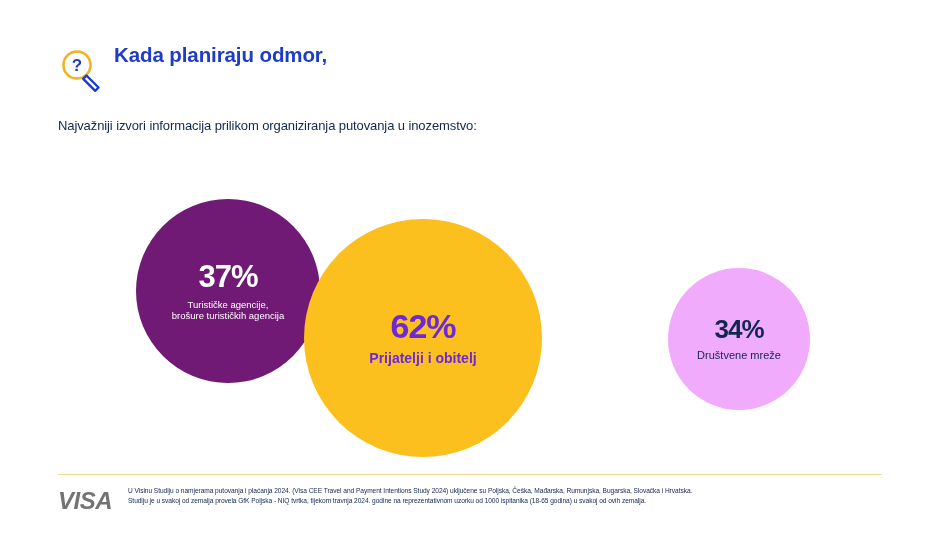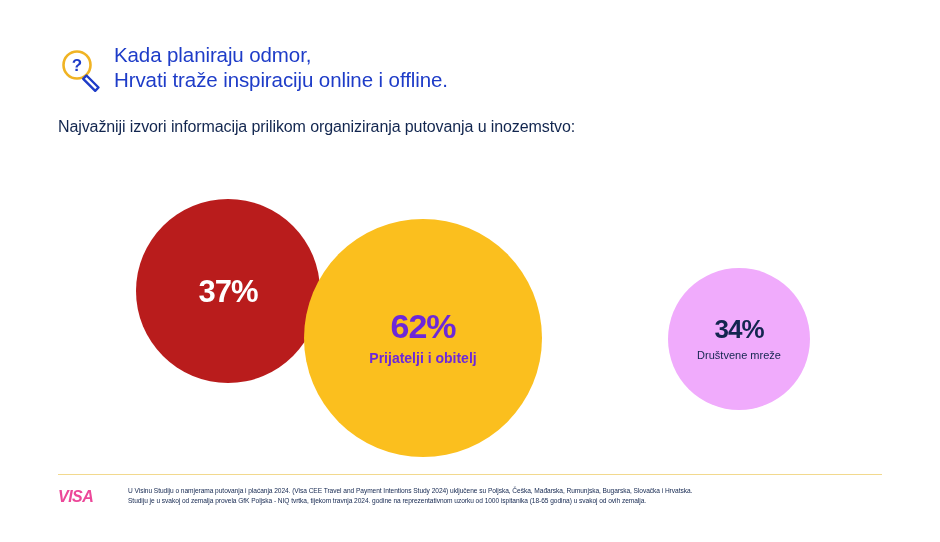--- a/index.html
+++ b/index.html
@@ -31,32 +31,32 @@
     height: 52px;
     position: relative;
     flex: 0 0 auto;
     margin-top: 4px;
   }
   .title-block {
     margin-left: 6px;
   }
   .title-line {
     font-size: 20.5px;
-    font-weight: normal;
+    font-weight: bold;
     color: #1e3cc8;
     line-height: 25px;
     white-space: nowrap;
     letter-spacing: -0.1px;
   }
 
   .subtitle {
     position: absolute;
     left: 58px;
     top: 118px;
-    font-size: 16px;
+    font-size: 13px;
     color: #12264f;
     letter-spacing: -0.1px;
     white-space: nowrap;
   }
 
   
   .circles {
     position: absolute;
     left: 0;
     top: 0;
@@ -80,21 +80,21 @@
   }
   .bubble .lbl {
     line-height: 1.2;
     margin-top: 7px;
   }
 
   
   .b1 {
     left: 136px; top: 199px;
     width: 184px; height: 184px;
-    background: #b91c1c;
+    background: #701a75;
     color: #ffffff;
     z-index: 2;
   }
   .b1 .pct { font-size: 31px; }
   .b1 .lbl { font-size: 9.5px; }
 
   
   .b2 {
     left: 304px; top: 219px;
     width: 238px; height: 238px;
@@ -144,22 +144,22 @@
     display: flex;
     align-items: flex-start;
   }
   .visa-logo {
     flex: 0 0 auto;
     width: 62px;
     margin-top: 3px;
     font-family: "Liberation Sans", sans-serif;
     font-style: italic;
     font-weight: bold;
-    font-size: 16px;
-    color: #ec4899;
+    font-size: 24px;
+    color: #737373;
     letter-spacing: -0.5px;
     line-height: 1;
   }
   .footnote {
     margin-left: 8px;
     font-size: 6.6px;
     line-height: 10px;
     color: #13264f;
     letter-spacing: -0.05px;
   }
@@ -173,30 +173,33 @@
   <div class="header">
     <div class="search-icon-wrap">
       <svg width="50" height="52" viewBox="0 0 50 52" aria-hidden="true">
         <circle cx="19" cy="19" r="13.5" fill="none" stroke="#f0b323" stroke-width="2.6"></circle>
         <text x="19" y="25" text-anchor="middle" font-family="'Liberation Sans', sans-serif" font-size="17" font-weight="bold" fill="#1e3cc8">?</text>
         <path d="M28.5 29.5 L40.5 41.5 L37.2 44.8 L25.2 32.8 Z" fill="none" stroke="#1e3cc8" stroke-width="2.4" stroke-linejoin="round"></path>
       </svg>
     </div>
     <div class="title-block">
       <div class="title-line">Kada planiraju odmor,</div>
-      <div class="title-line">Hrvati traže inspiraciju online i offline.</div>
     </div>
   </div>
 
   <div class="subtitle">Najvažniji izvori informacija prilikom organiziranja putovanja u inozemstvo:</div>
 
   <div class="circles">
 
     <div class="bubble b1">
       <div class="pct">37%</div>
+      <div class="lbl">
+        <div>Turističke agencije,</div>
+        <div>brošure turističkih agencija</div>
+      </div>
     </div>
 
     <div class="bubble b2">
       <div class="pct">62%</div>
       <div class="lbl">
         <div>Prijatelji i obitelj</div>
       </div>
     </div>
 
 

